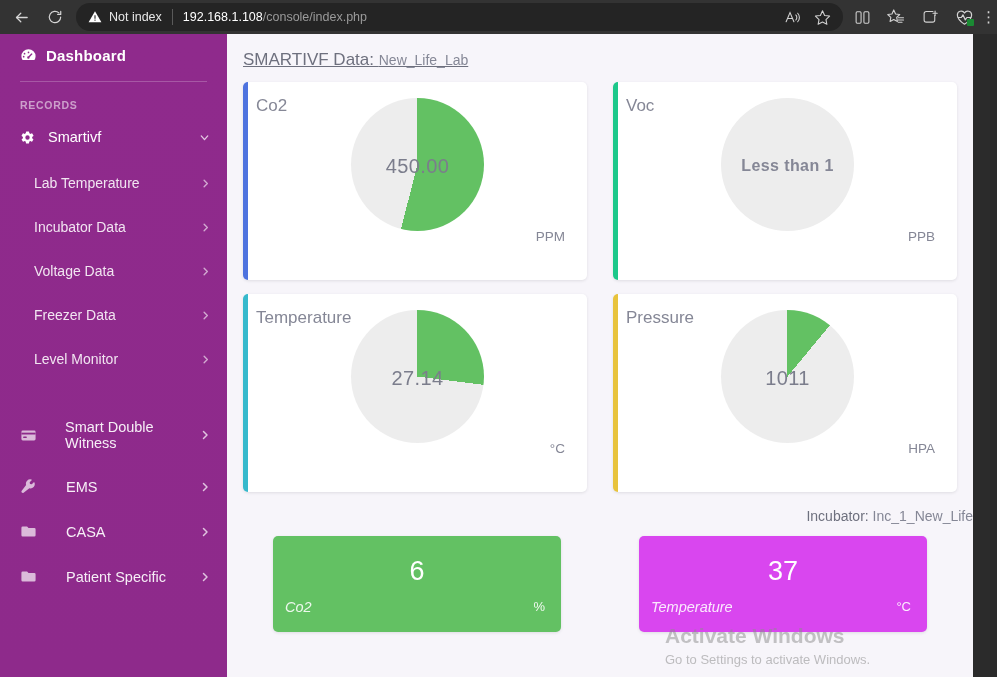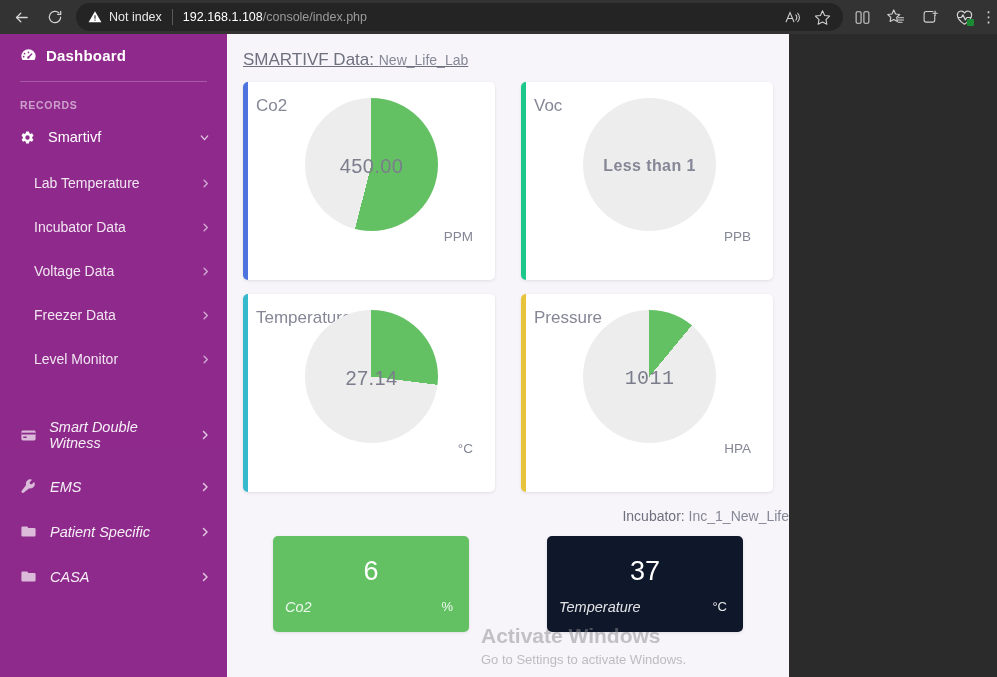--- a/index.html
+++ b/index.html
@@ -58,21 +58,21 @@
   }
   .tb-dot {
     position: absolute; right: 7px; bottom: 5px;
     width: 7px; height: 7px; background: #1a8a33; border-radius: 1px;
   }
   .tb-dots { color: #d2d2d2; font-size: 15px; width: 12px; text-align: center; }
 
   
   .app {
     position: relative;
-    width: 789px; height: 643px;
+    width: 973px; height: 643px;
     display: flex;
     background: #f6f4f9;
   }
 
   
   .sidebar {
     width: 227px; flex: 0 0 227px;
     background: #8e2a8b;
     background: linear-gradient(180deg, #8f2a8c 0%, #8e2a8b 100%);
     color: #ffffff;
@@ -109,25 +109,24 @@
   .subitem {
     display: flex; align-items: center;
     padding: 14px 16px 14px 34px;
     font-size: 14px;
     color: rgba(255,255,255,0.88);
   }
   .subitem .lbl { flex: 1 1 auto; }
   .subitem .arr { color: rgba(255,255,255,0.6); display: flex; }
 
   .grpitem {
-    display: flex; align-items: center; gap: 12px;
+    display: flex; align-items: center; gap: 28px;
     padding: 14px 16px 14px 20px;
     font-size: 14.5px;
     color: rgba(255,255,255,0.92);
-    font-style: italic;
   }
   .grpitem .ic { display: flex; align-items: center; width: 18px; color: rgba(255,255,255,0.68); }
   .grpitem .lbl { flex: 1 1 auto; }
   .grpitem .arr { color: rgba(255,255,255,0.72); display: flex; }
   .spacer-gap { height: 24px; }
 
   
   .main {
     flex: 1 1 auto;
     background: #f7f5fa;
@@ -413,35 +412,35 @@
           </svg>
       </span>
     </div>
 
     <div class="grpitem">
       <span class="ic">
         <svg width="17" height="17" viewBox="0 0 24 24" fill="currentColor">
           <path d="M10 5H3.8A1.8 1.8 0 0 0 2 6.8v10.4A1.8 1.8 0 0 0 3.8 19h16.4a1.8 1.8 0 0 0 1.8-1.8V8.8A1.8 1.8 0 0 0 20.2 7H12z"></path>
         </svg>
       </span>
-      <span class="lbl">Patient Specific</span>
+      <span class="lbl">CASA</span>
       <span class="arr">
         <svg width="12" height="12" viewBox="0 0 24 24" fill="none" stroke="currentColor" stroke-width="3" stroke-linecap="round" stroke-linejoin="round">
             <polyline points="9,5 16,12 9,19"></polyline>
           </svg>
       </span>
     </div>
 
     <div class="grpitem">
       <span class="ic">
         <svg width="17" height="17" viewBox="0 0 24 24" fill="currentColor">
           <path d="M10 5H3.8A1.8 1.8 0 0 0 2 6.8v10.4A1.8 1.8 0 0 0 3.8 19h16.4a1.8 1.8 0 0 0 1.8-1.8V8.8A1.8 1.8 0 0 0 20.2 7H12z"></path>
         </svg>
       </span>
-      <span class="lbl">CASA</span>
+      <span class="lbl">Patient Specific</span>
       <span class="arr">
         <svg width="12" height="12" viewBox="0 0 24 24" fill="none" stroke="currentColor" stroke-width="3" stroke-linecap="round" stroke-linejoin="round">
             <polyline points="9,5 16,12 9,19"></polyline>
           </svg>
       </span>
     </div>
   </div>
 
   <div class="main">
 
@@ -483,41 +482,41 @@
             <div class="pie" id="pie-2" style="background: conic-gradient(rgb(99, 193, 99) 0deg, rgb(99, 193, 99) 97.2deg, rgb(237, 237, 237) 97.2deg, rgb(237, 237, 237) 360deg);">
               <div class="val">27.14</div>
             </div>
           </div>
           <div class="unit">°C</div>
         </div>
 
         <div class="card" id="card-3" style="border-left-color: rgb(232, 195, 60);">
           <div class="c-title">Pressure</div>
           <div class="donut-area">
-            <div class="pie" id="pie-3" style="background: conic-gradient(rgb(99, 193, 99) 0deg, rgb(99, 193, 99) 39.6deg, rgb(237, 237, 237) 39.6deg, rgb(237, 237, 237) 360deg); font-family: Liberation Mono, monospace;">
+            <div class="pie" id="pie-3" style="background: conic-gradient(rgb(99, 193, 99) 0deg, rgb(99, 193, 99) 39.6deg, rgb(237, 237, 237) 39.6deg, rgb(237, 237, 237) 360deg);">
               <div class="val">1011</div>
             </div>
           </div>
           <div class="unit">HPA</div>
         </div>
       </div>
     </div>
 
     <div class="incub-label">
       <span>Incubator:</span>
       <span class="name">Inc_1_New_Life</span>
     </div>
 
     <div class="tiles">
       <div class="tile" id="tile-0" style="background: rgb(99, 193, 99);">
         <div class="big">6</div>
         <div class="tl-name">Co2</div>
         <div class="tl-unit">%</div>
       </div>
-      <div class="tile" id="tile-1" style="background: #0f172a; margin-left: 48px;">
+      <div class="tile" id="tile-1" style="background: #d946ef; margin-left: 48px;">
         <div class="big">37</div>
         <div class="tl-name">Temperature</div>
         <div class="tl-unit">°C</div>
       </div>
     </div>
 
     <div class="watermark">
       <div class="wm1">Activate Windows</div>
       <div class="wm2">Go to Settings to activate Windows.</div>
     </div>

